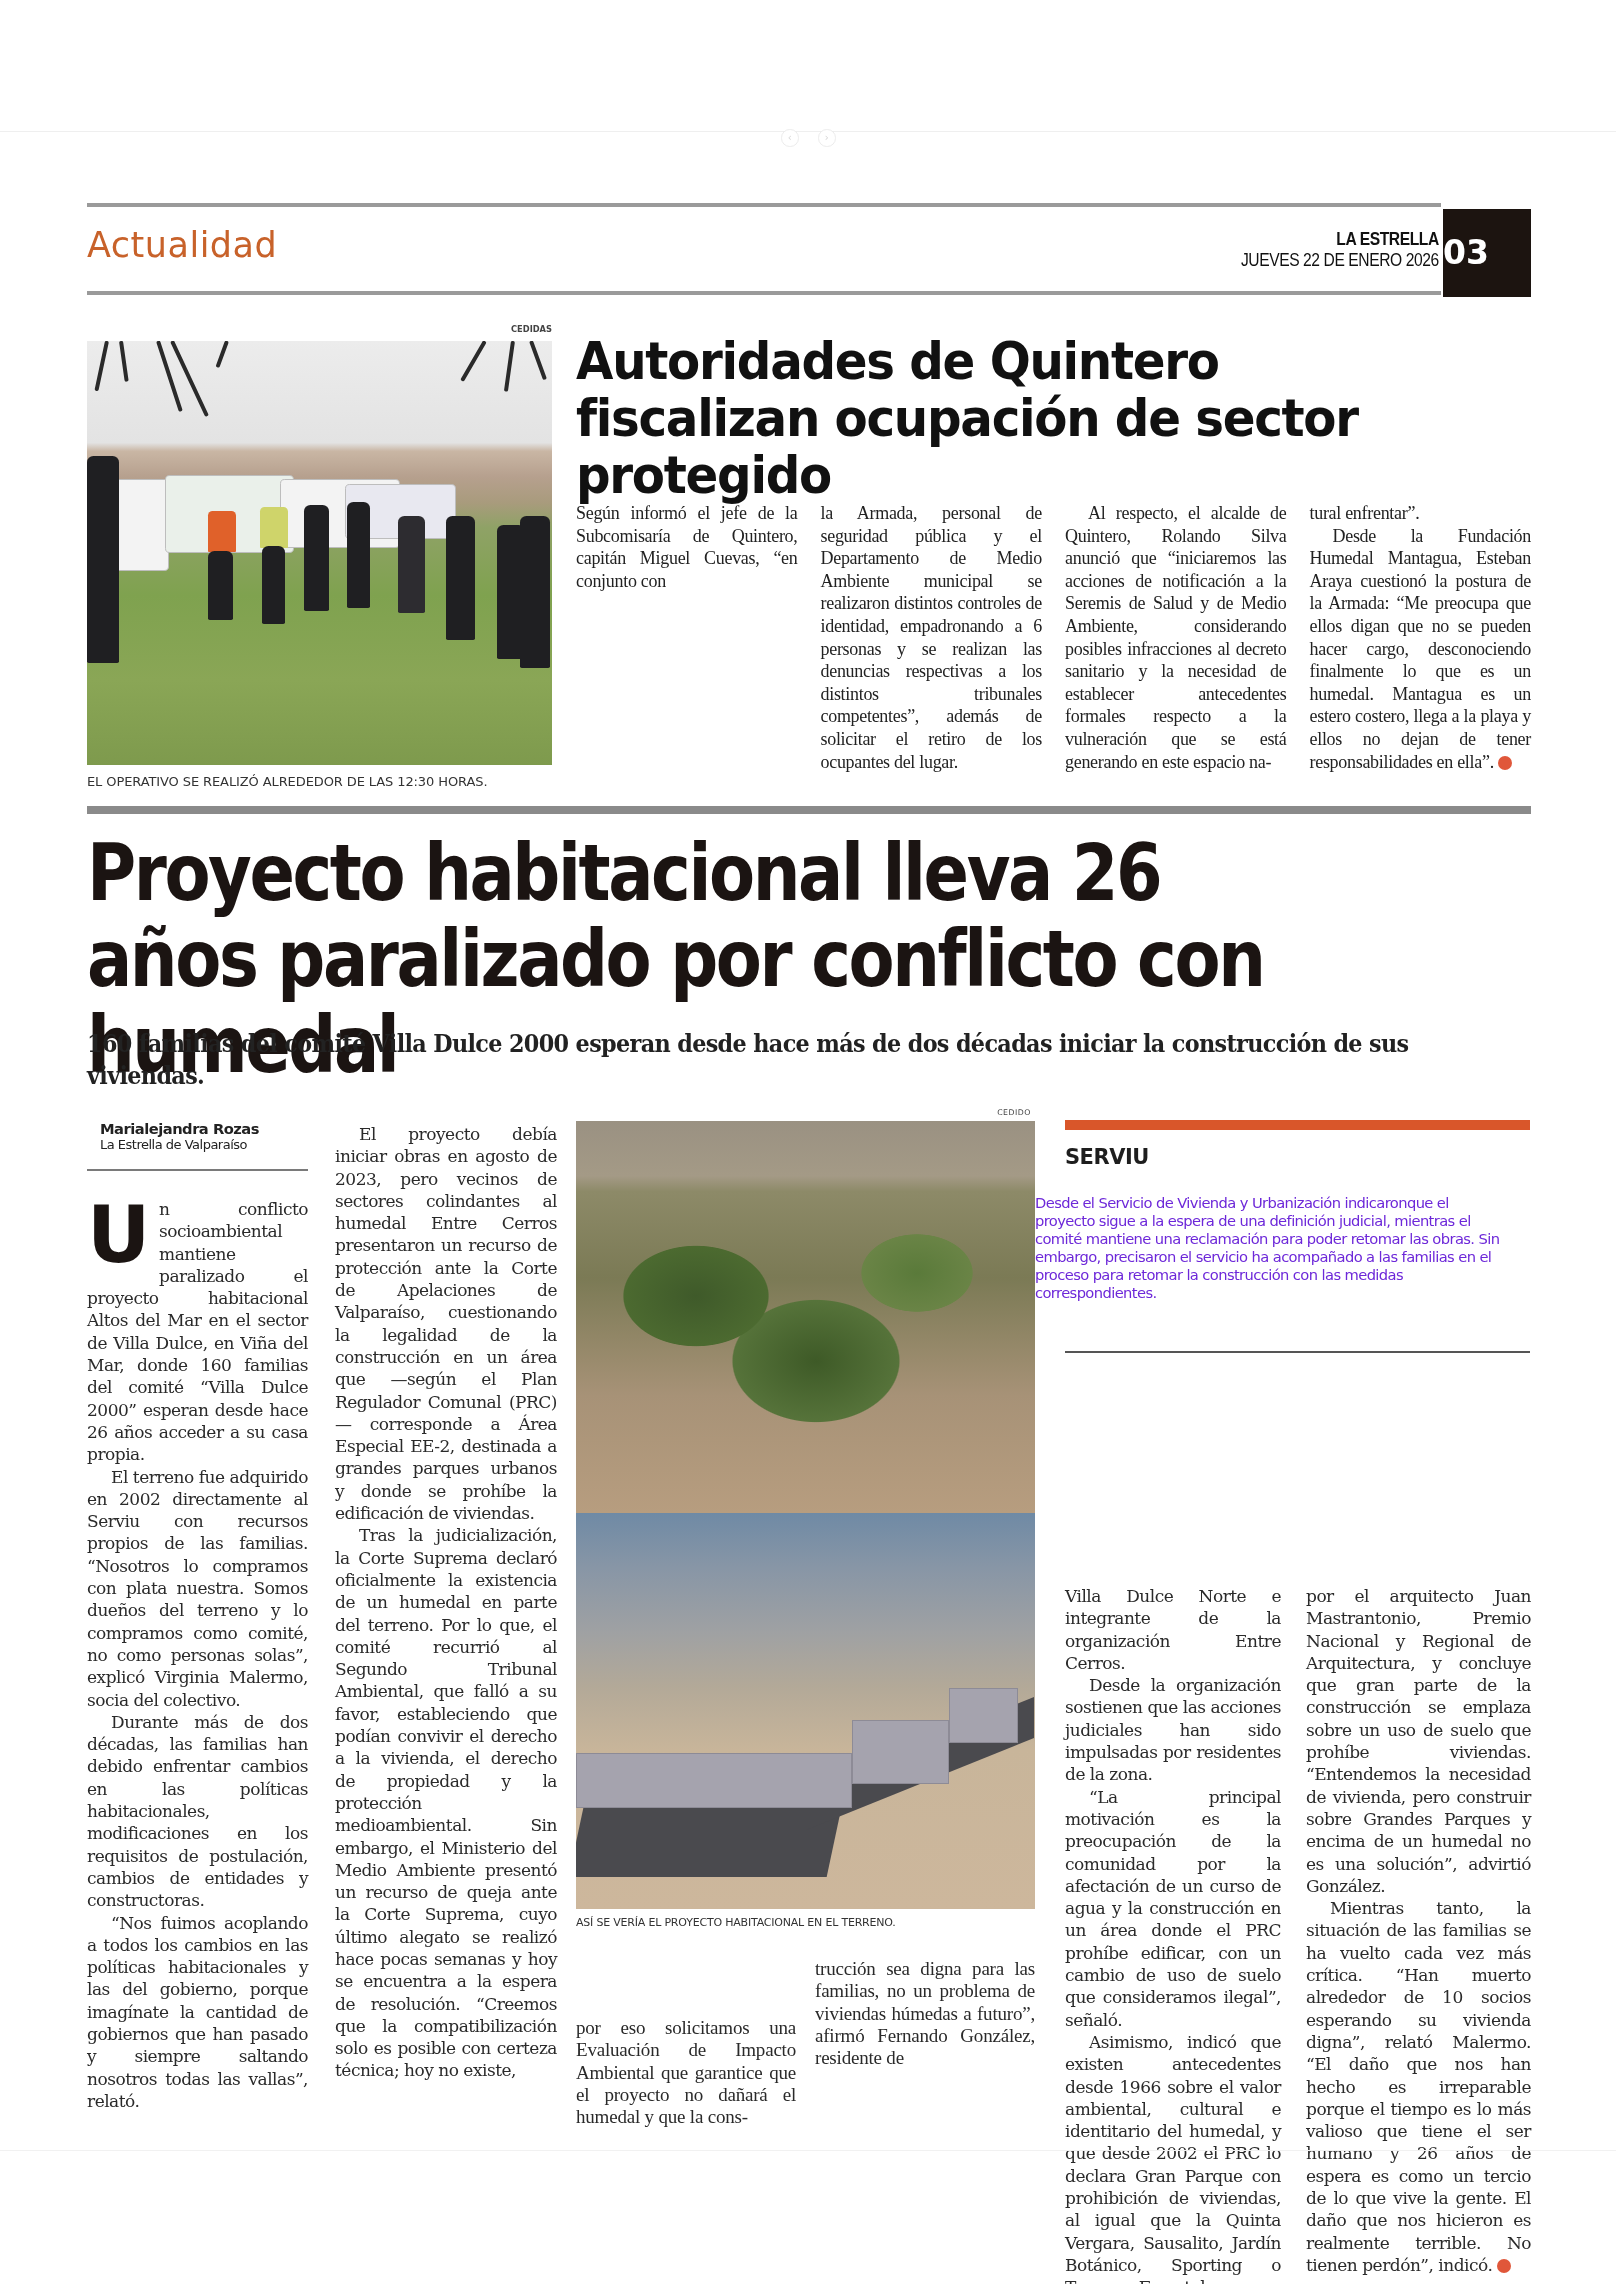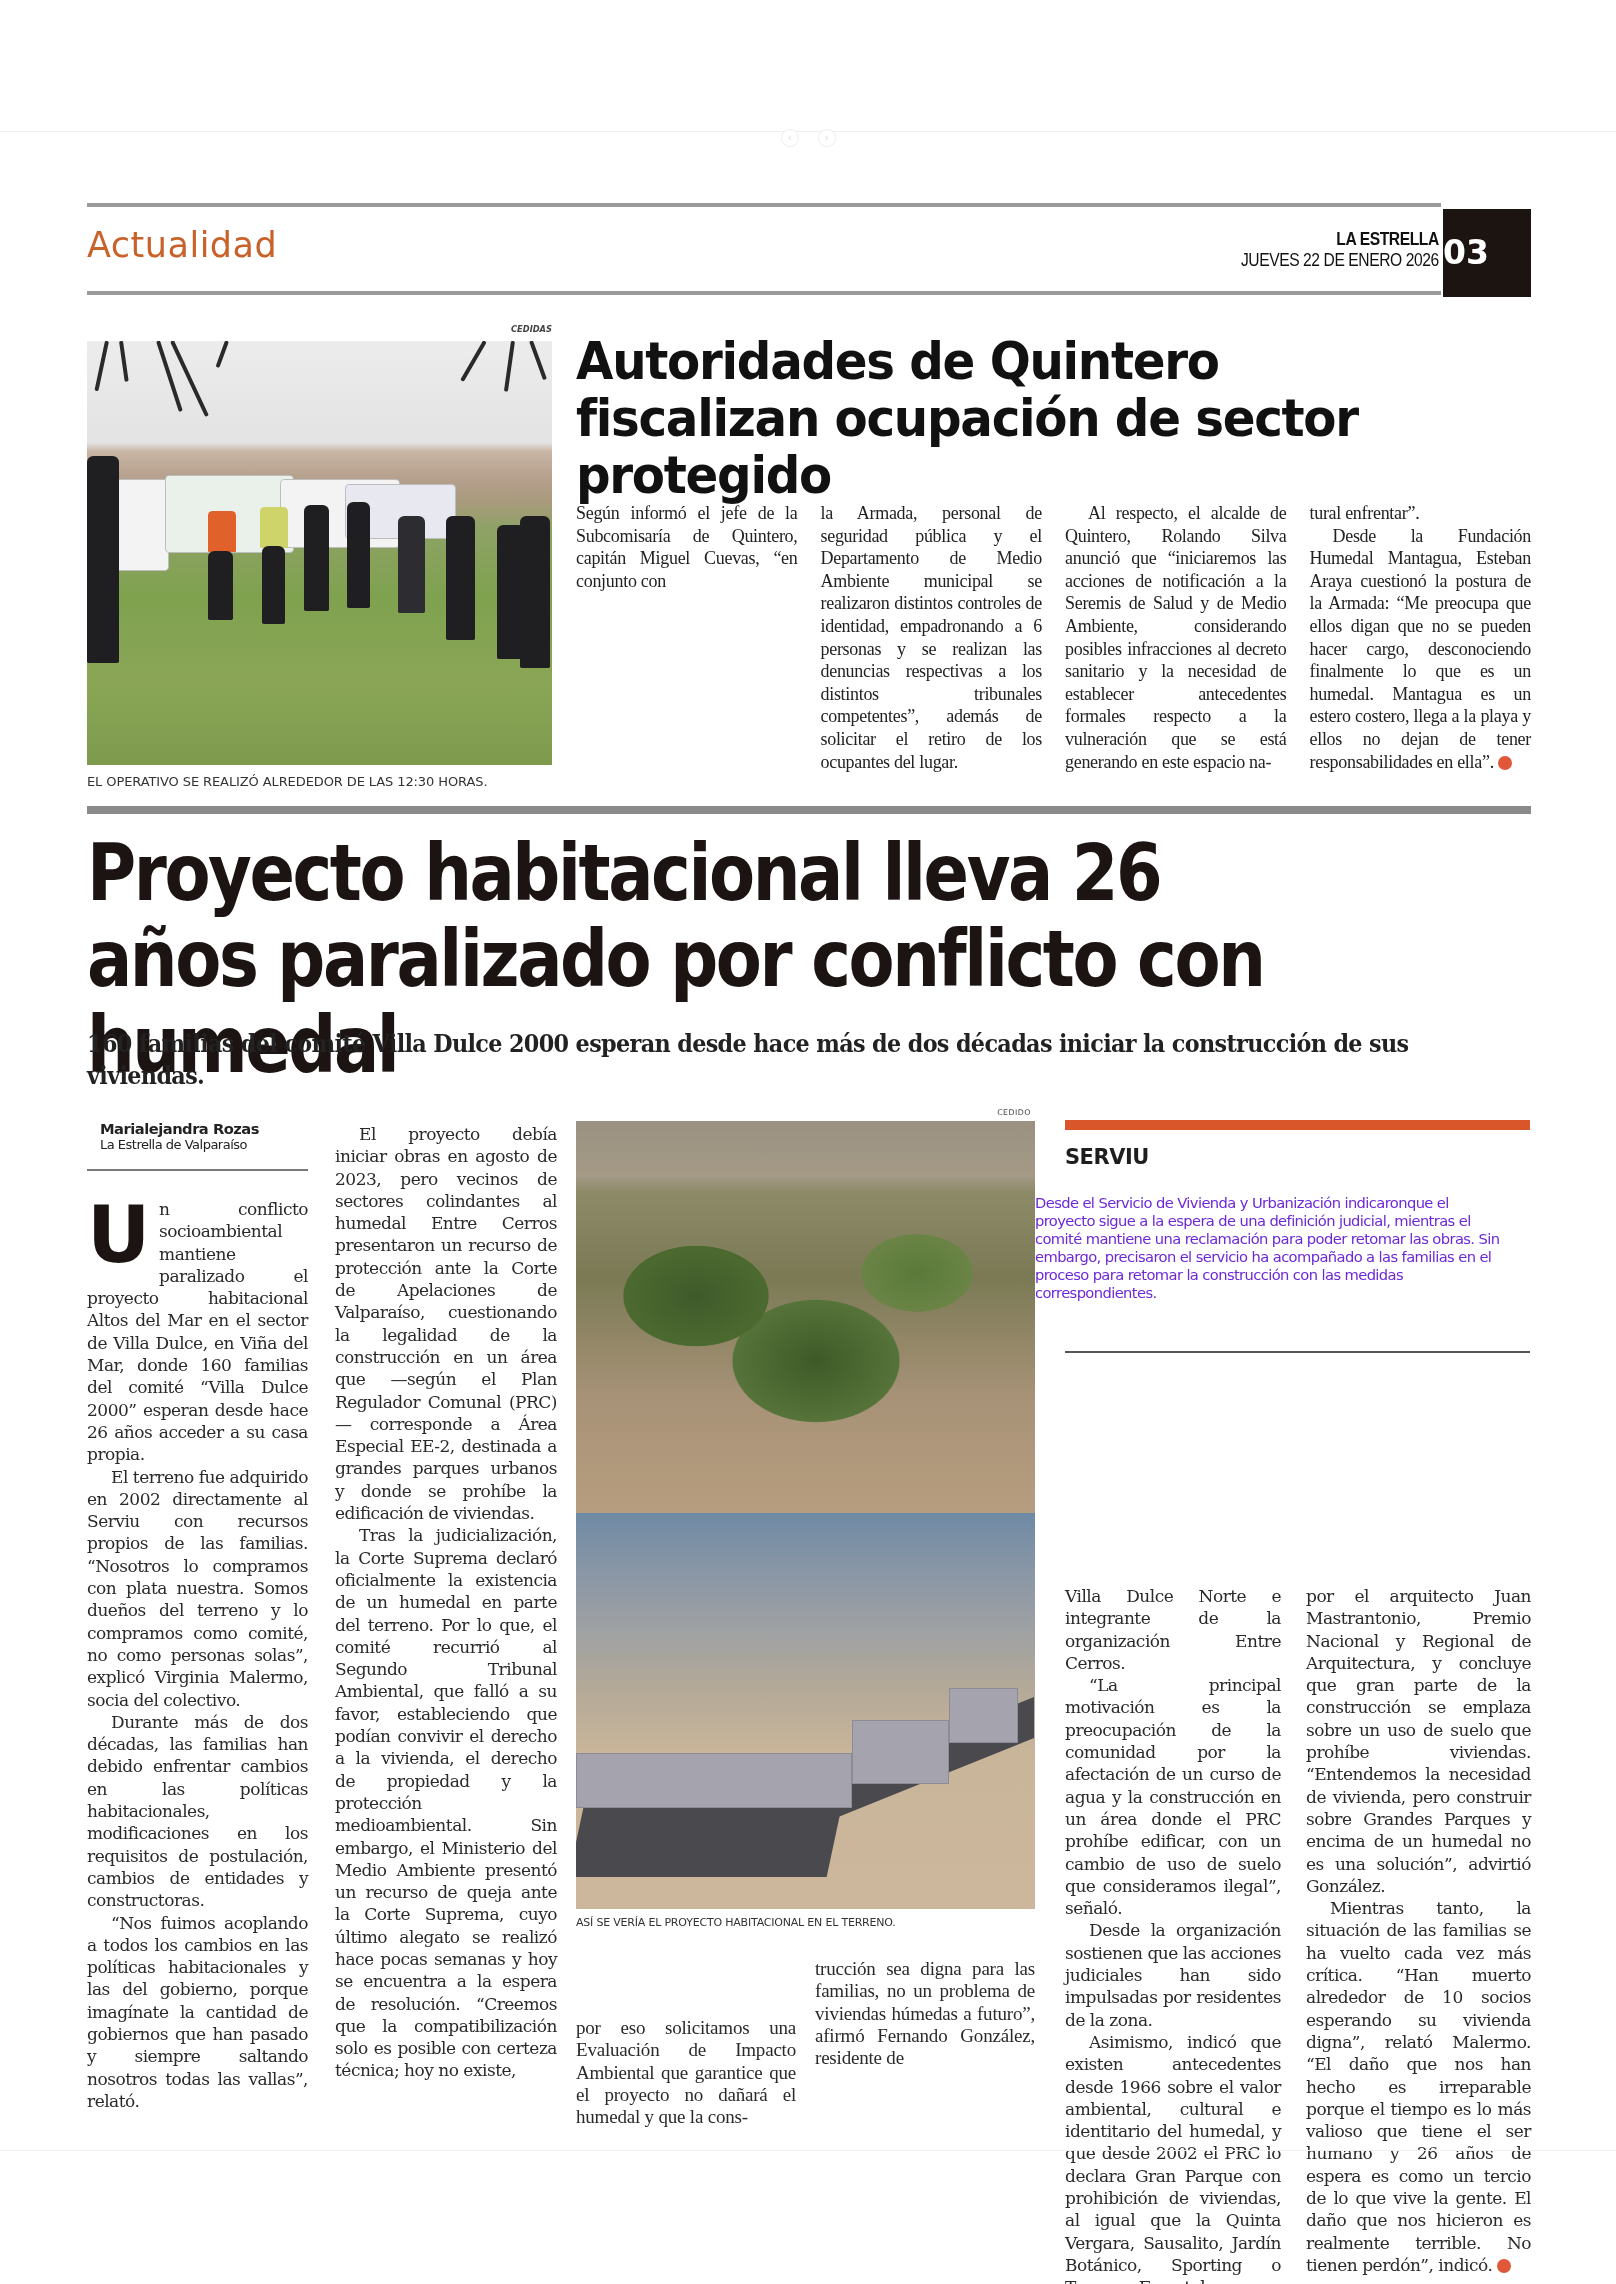--- a/index.html
+++ b/index.html
@@ -17,21 +17,21 @@
   
   .hdr-rule-top { position: absolute; left: 0; top: 0; width: 1354px; height: 3.7px; background: #9a9a9a; }
   .hdr-rule-bot { position: absolute; left: 0; top: 88px; width: 1354px; height: 3.7px; background: #9a9a9a; }
   .section-label { position: absolute; left: 0; top: 22px; font-family: "DejaVu Sans", sans-serif; font-size: 35px; color: #c8622a; letter-spacing: 0.5px; }
   .masthead { position: absolute; right: 92px; top: 26px; text-align: right; font-family: "Liberation Sans", sans-serif; color: #111; }
   .masthead .paper { font-weight: bold; font-size: 18.4px; letter-spacing: -0.5px; line-height: 20px; transform: scaleX(0.85); transform-origin: right; }
   .masthead .date { font-size: 18.4px; line-height: 21px; letter-spacing: -0.5px; transform: scaleX(0.85); transform-origin: right; }
   .page-num { position: absolute; right: 0; top: 5.5px; width: 88px; height: 88px; background: #1c1410; color: #fff; font-family: "DejaVu Sans", sans-serif; font-weight: bold; font-size: 33px; text-align: left; line-height: 88px; }
 
   
-  .photo1-credit { position: absolute; left: 424px; top: 121px; width: 41px; text-align: center; font-family: "DejaVu Sans", sans-serif; font-size: 8.3px; color: #444; font-weight: bold; font-style: italic; }
+  .photo1-credit { position: absolute; left: 424px; top: 121px; width: 41px; text-align: center; font-family: "DejaVu Sans", sans-serif; font-size: 8.3px; color: #444; font-weight: bold; }
   .photo1 { position: absolute; left: 0; top: 138px; width: 465px; height: 424px; overflow: hidden;
     background:
       linear-gradient(180deg, #ececec 0%, #e3e3e3 24%, #c9b6a4 26%, #b6a08e 32%, #a99b7d 38%, #8fa266 44%, #7fa24f 60%, #8aa656 80%, #7e9a4d 100%); }
   .photo1 .vehicle { position: absolute; background: #f3f3f3; border-radius: 4.6px; border: 0.9px solid #bdbdbd; }
   .photo1 .person { position: absolute; background: #1f1f22; border-radius: 6.4px 6.4px 1.8px 1.8px; }
   .photo1 .vest { position: absolute; background: #e0612a; border-radius: 4.6px 4.6px 0.9px 0.9px; }
   .photo1 .leaf { position: absolute; background: #2a2a2a; width: 3.7px; border-radius: 1.8px; transform-origin: top; }
   .photo1-caption { position: absolute; left: 0; top: 571px; font-family: "DejaVu Sans", sans-serif; font-size: 13px; color: #333; letter-spacing: -0.1px; }
 
   .hl1 { position: absolute; left: 489px; top: 130px; width: 967px; font-family: "DejaVu Sans", sans-serif; font-weight: bold; font-size: 52px; line-height: 57px; color: #111; letter-spacing: -1.4px; transform: scaleX(0.93); transform-origin: left; }
@@ -191,22 +191,22 @@
     <p>trucción sea digna para las familias, no un problema de viviendas húmedas a futuro”, afirmó Fernando González, residente de</p>
   </div>
 
   <div class="sb-bar"></div>
   <div class="sb-title">SERVIU</div>
   <div class="sb-text">Desde el Servicio de Vivienda y Urbanización indicaronque el proyecto sigue a la espera de una definición judicial, mientras el comité mantiene una reclamación para poder retomar las obras. Sin embargo, precisaron el servicio ha acompañado a las familias en el proceso para retomar la construcción con las medidas correspondientes.</div>
   <div class="sb-rule"></div>
 
   <div class="body-col col-e">
     <p>Villa Dulce Norte e integrante de la organización Entre Cerros.</p>
+    <p class="indent">Desde la organización sostienen que las acciones judiciales han sido impulsadas por residentes de la zona.</p>
     <p class="indent">“La principal motivación es la preocupación de la comunidad por la afectación de un curso de agua y la construcción en un área donde el PRC prohíbe edificar, con un cambio de uso de suelo que consideramos ilegal”, señaló.</p>
-    <p class="indent">Desde la organización sostienen que las acciones judiciales han sido impulsadas por residentes de la zona.</p>
     <p class="indent">Asimismo, indicó que existen antecedentes desde 1966 sobre el valor ambiental, cultural e identitario del humedal, y que desde 2002 el PRC lo declara Gran Parque con prohibición de viviendas, al igual que la Quinta Vergara, Sausalito, Jardín Botánico, Sporting o Tranque Forestal.</p>
 
   </div>
   <div class="body-col col-f">
     <p>por el arquitecto Juan Mastrantonio, Premio Nacional y Regional de Arquitectura, y concluye que gran parte de la construcción se emplaza sobre un uso de suelo que prohíbe viviendas. “Entendemos la necesidad de vivienda, pero construir sobre Grandes Parques y encima de un humedal no es una solución”, advirtió González.</p>
     <p class="indent"><span>Mientras tanto, la situación de las familias se ha vuelto cada vez más crítica. “Han muerto alrededor de 10 socios esperando su vivienda digna”, relató Malermo. “El daño que nos han hecho es irreparable porque el tiempo es lo más valioso que tiene el ser humano y 26 años de espera es como un tercio de lo que vive la gente. El daño que nos hicieron es realmente terrible. No tienen perdón”, indicó.</span> <span class="end-mark">✪</span></p>
   </div>
 </div>
 
 <div class="viewer-bottomline"></div>

